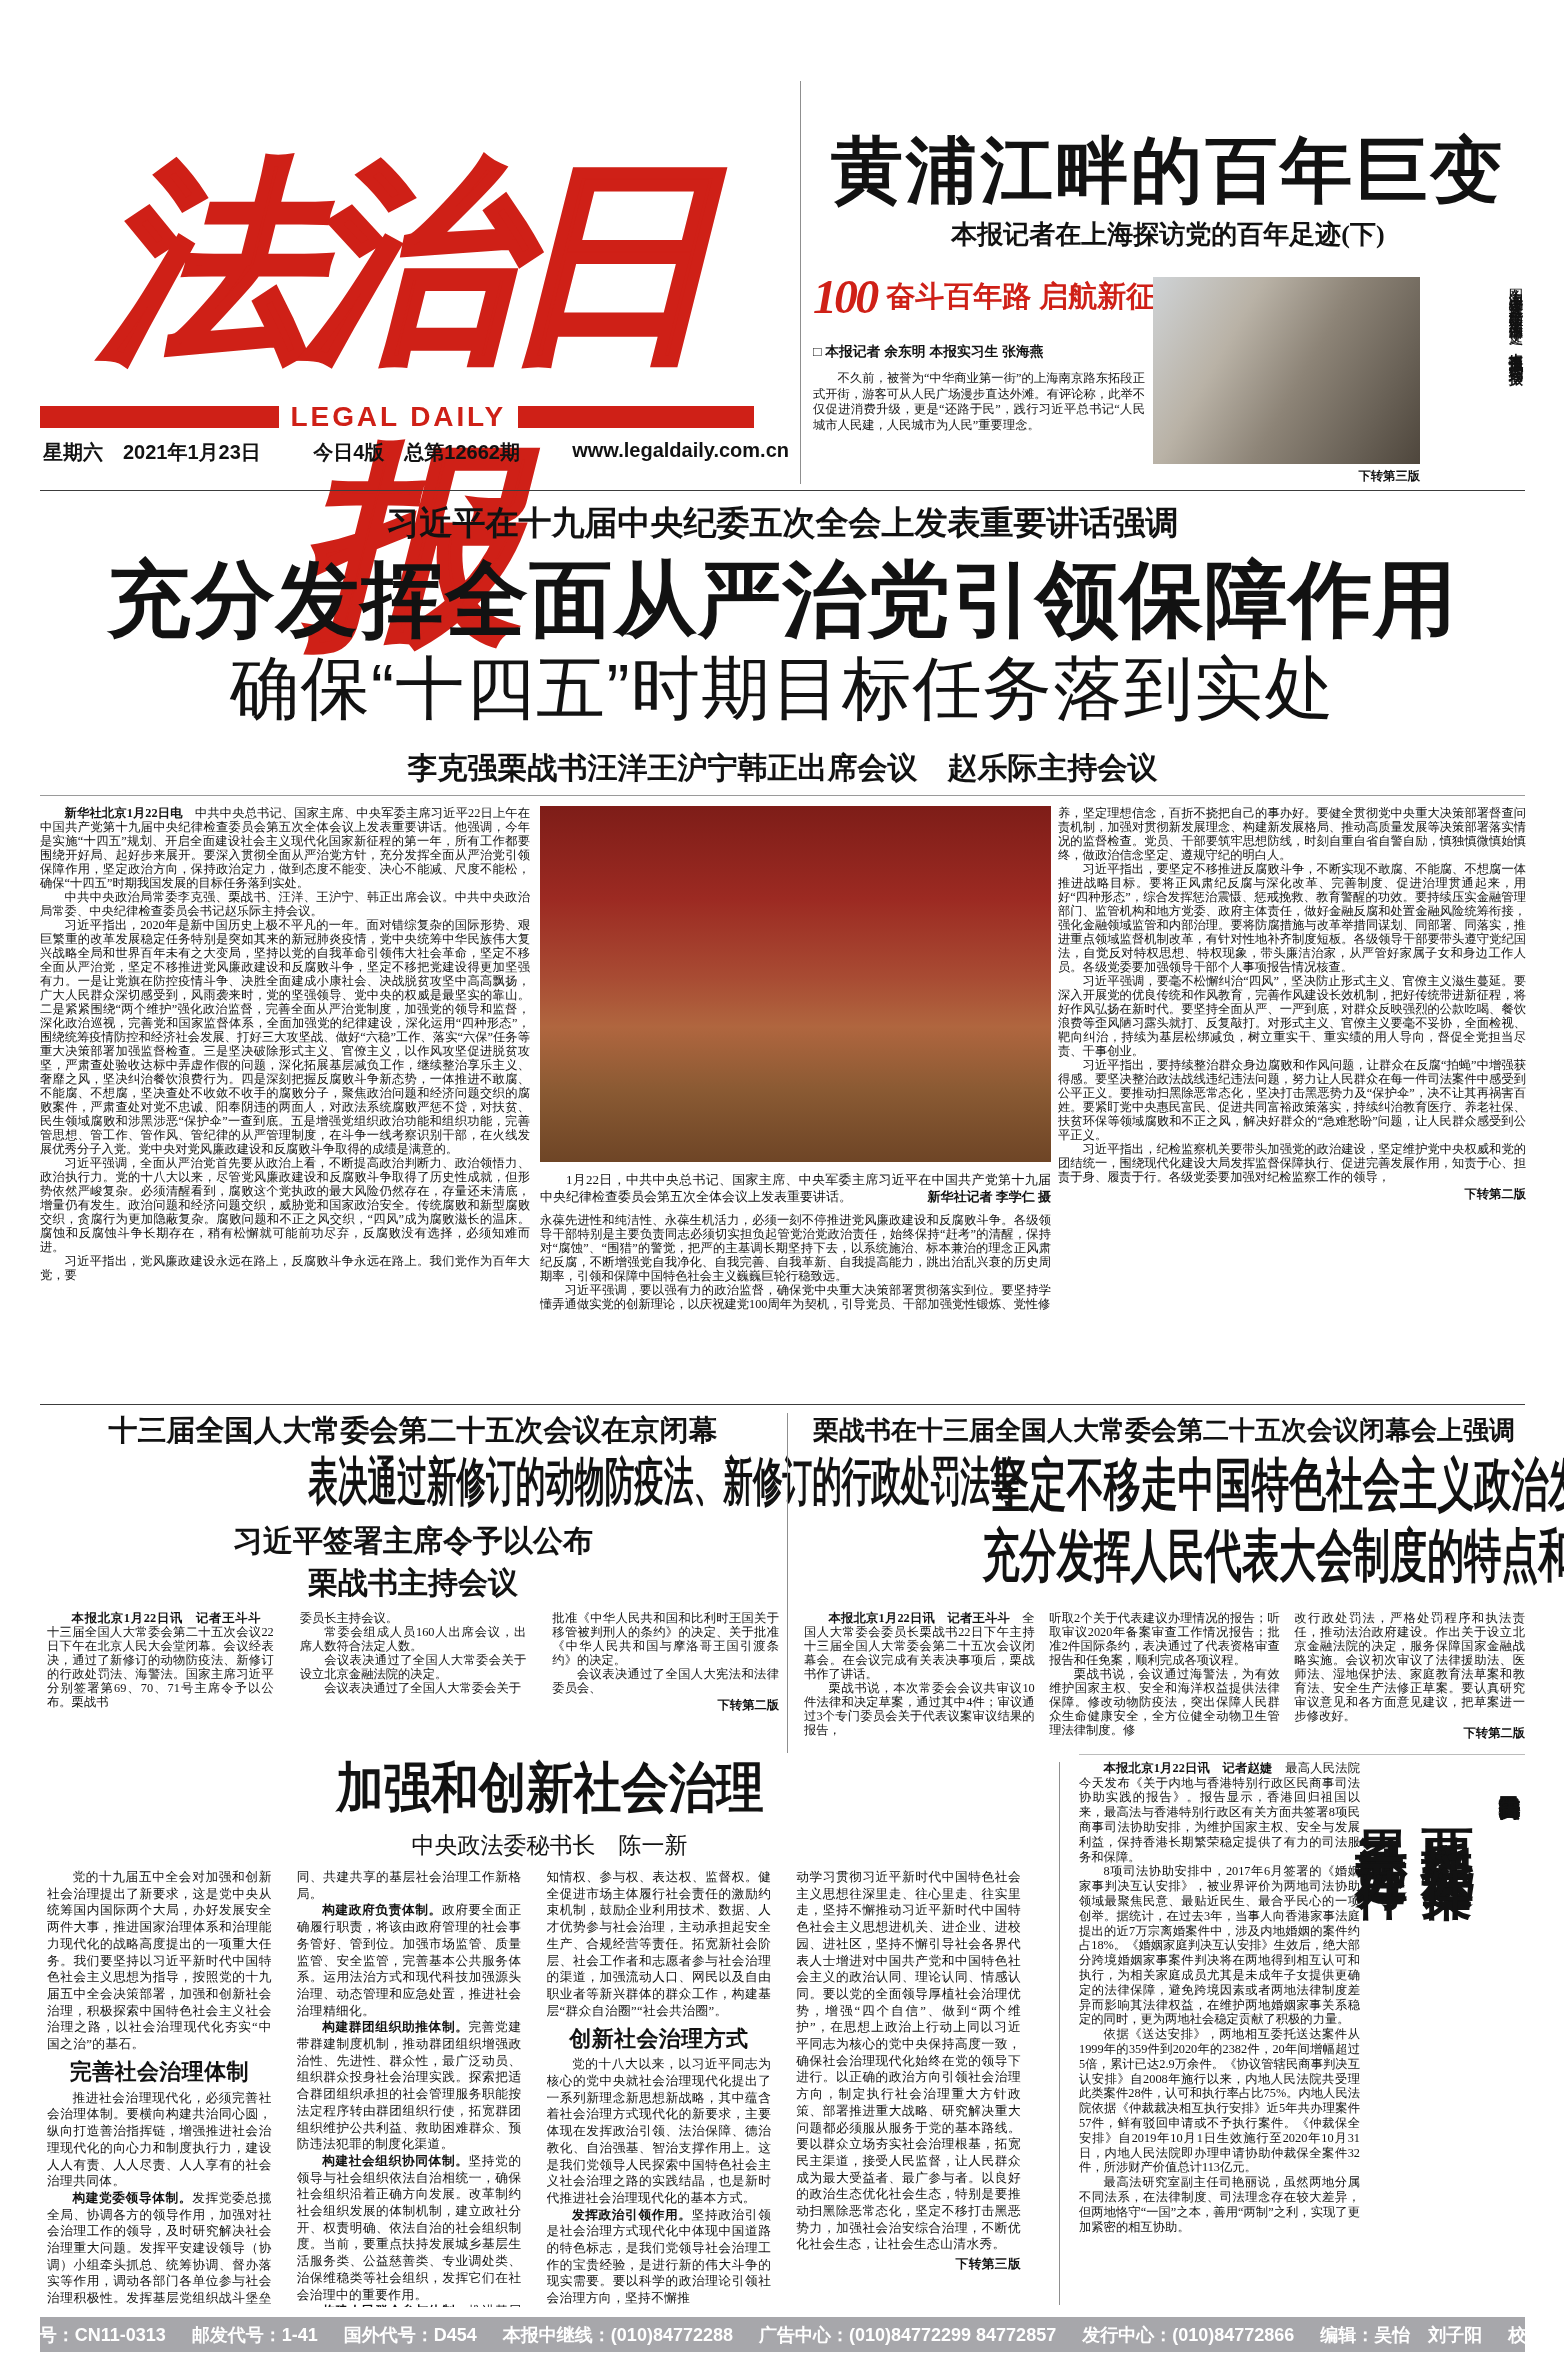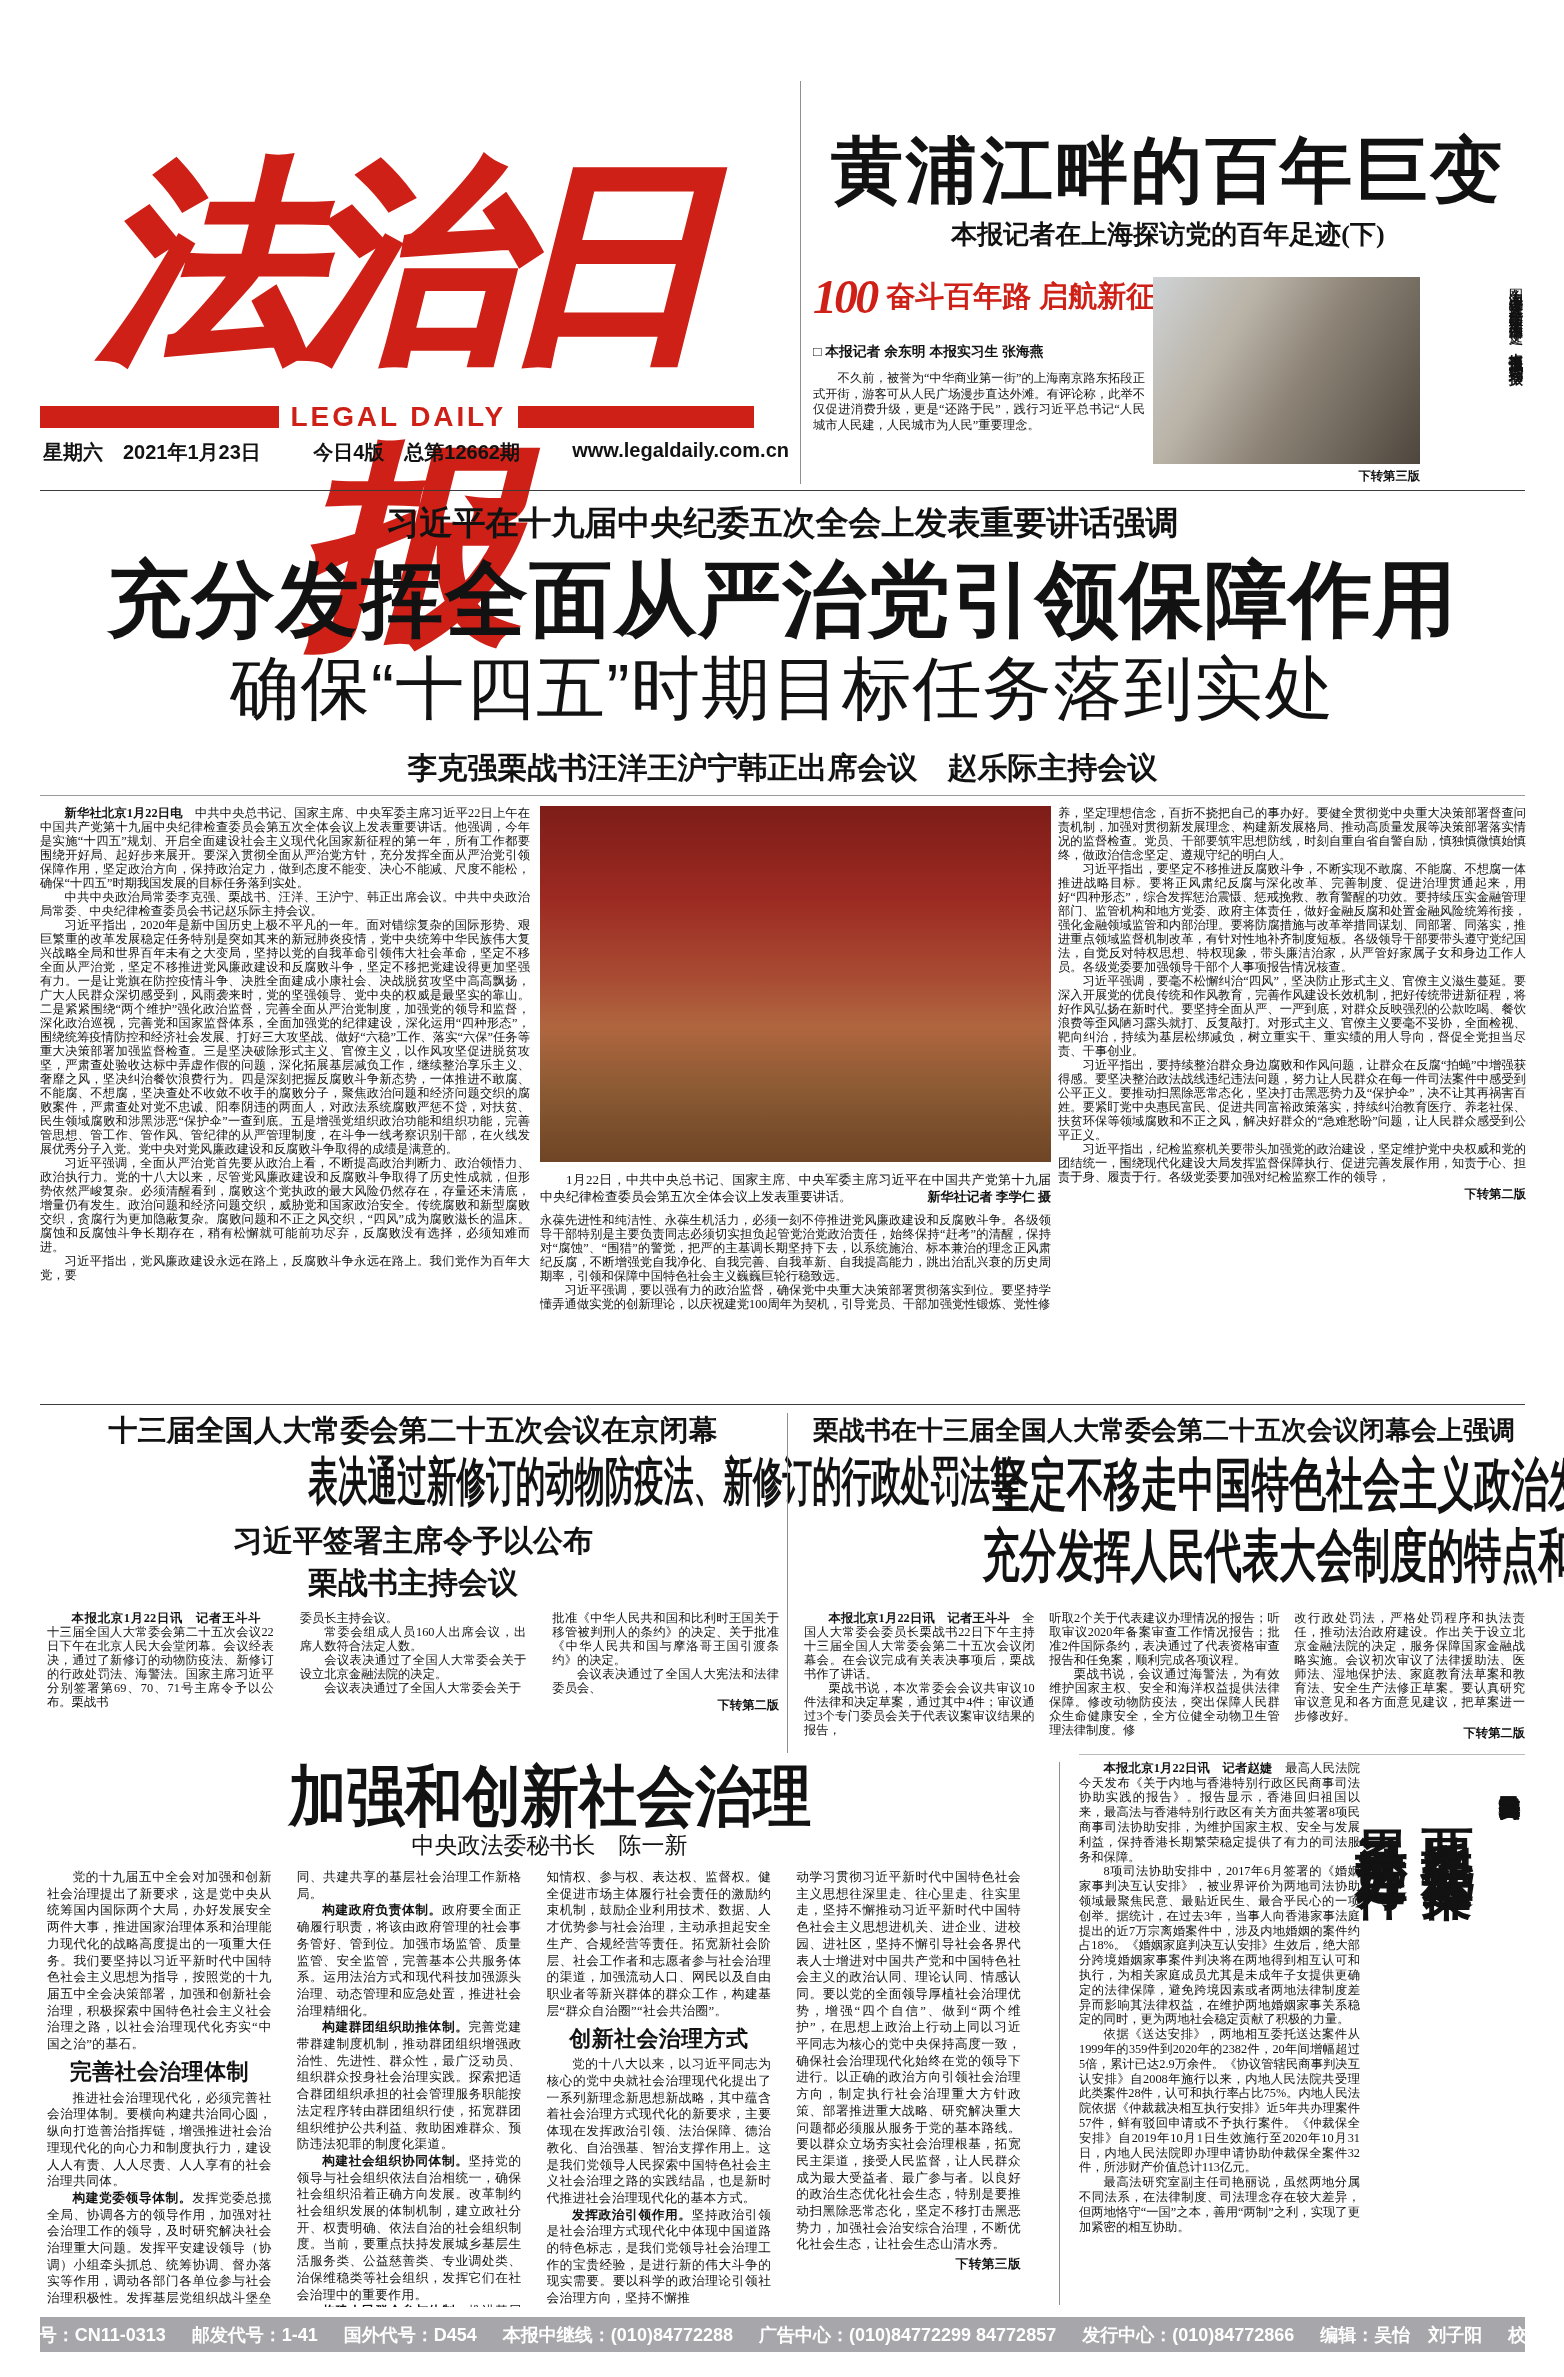--- a/index.html
+++ b/index.html
@@ -70,21 +70,21 @@
   #npc-deck2{left:40px;top:1563px;width:746px;font-size:30px;font-weight:700;}
   #npc-body{left:47px;top:1611px;width:732px;height:130px;display:flex;gap:26px;}
   #npc-body .col{flex:1;overflow:hidden;}
   
   #li-kicker{left:803px;top:1413px;width:722px;font-size:26px;font-weight:700;}
   #li-h1{left:803px;top:1447px;width:722px;font-size:57px;font-weight:800;}
   #li-h2{left:803px;top:1518px;width:722px;font-size:57px;font-weight:800;}
   #li-body{left:804px;top:1611px;width:721px;height:158px;display:flex;gap:14.5px;}
   #li-body .col{flex:1;overflow:hidden;}
   
-  #gov-headline{left:40px;top:1752px;width:1019px;font-size:66px;font-weight:800;}
+  #gov-headline{left:40px;top:1752px;width:1019px;font-size:54px;font-weight:800;}
   #gov-byline{left:40px;top:1830px;width:1019px;text-align:center;font-size:23px;}
   #gov-cols{left:47px;top:1869px;width:974px;height:438px;display:flex;gap:25px;}
   #gov-cols .col{flex:1;overflow:hidden;}
   
   #court{left:1079px;top:1754px;width:446px;height:552px;border-top:0.7px solid #bbb;padding-top:4.3px;}
   #court-text{position:absolute;left:0;top:5.8px;width:281px;height:543px;overflow:hidden;}
   #court-v2{position:absolute;right:109px;top:33px;height:519px;font-size:52px;font-weight:800;letter-spacing:5.8px;}
   #court-v1{position:absolute;right:43px;top:33px;height:519px;font-size:52px;font-weight:800;letter-spacing:5.8px;}
   #court-kicker{position:absolute;right:1.4px;top:24.6px;height:536px;font-size:21px;font-weight:700;}
   

